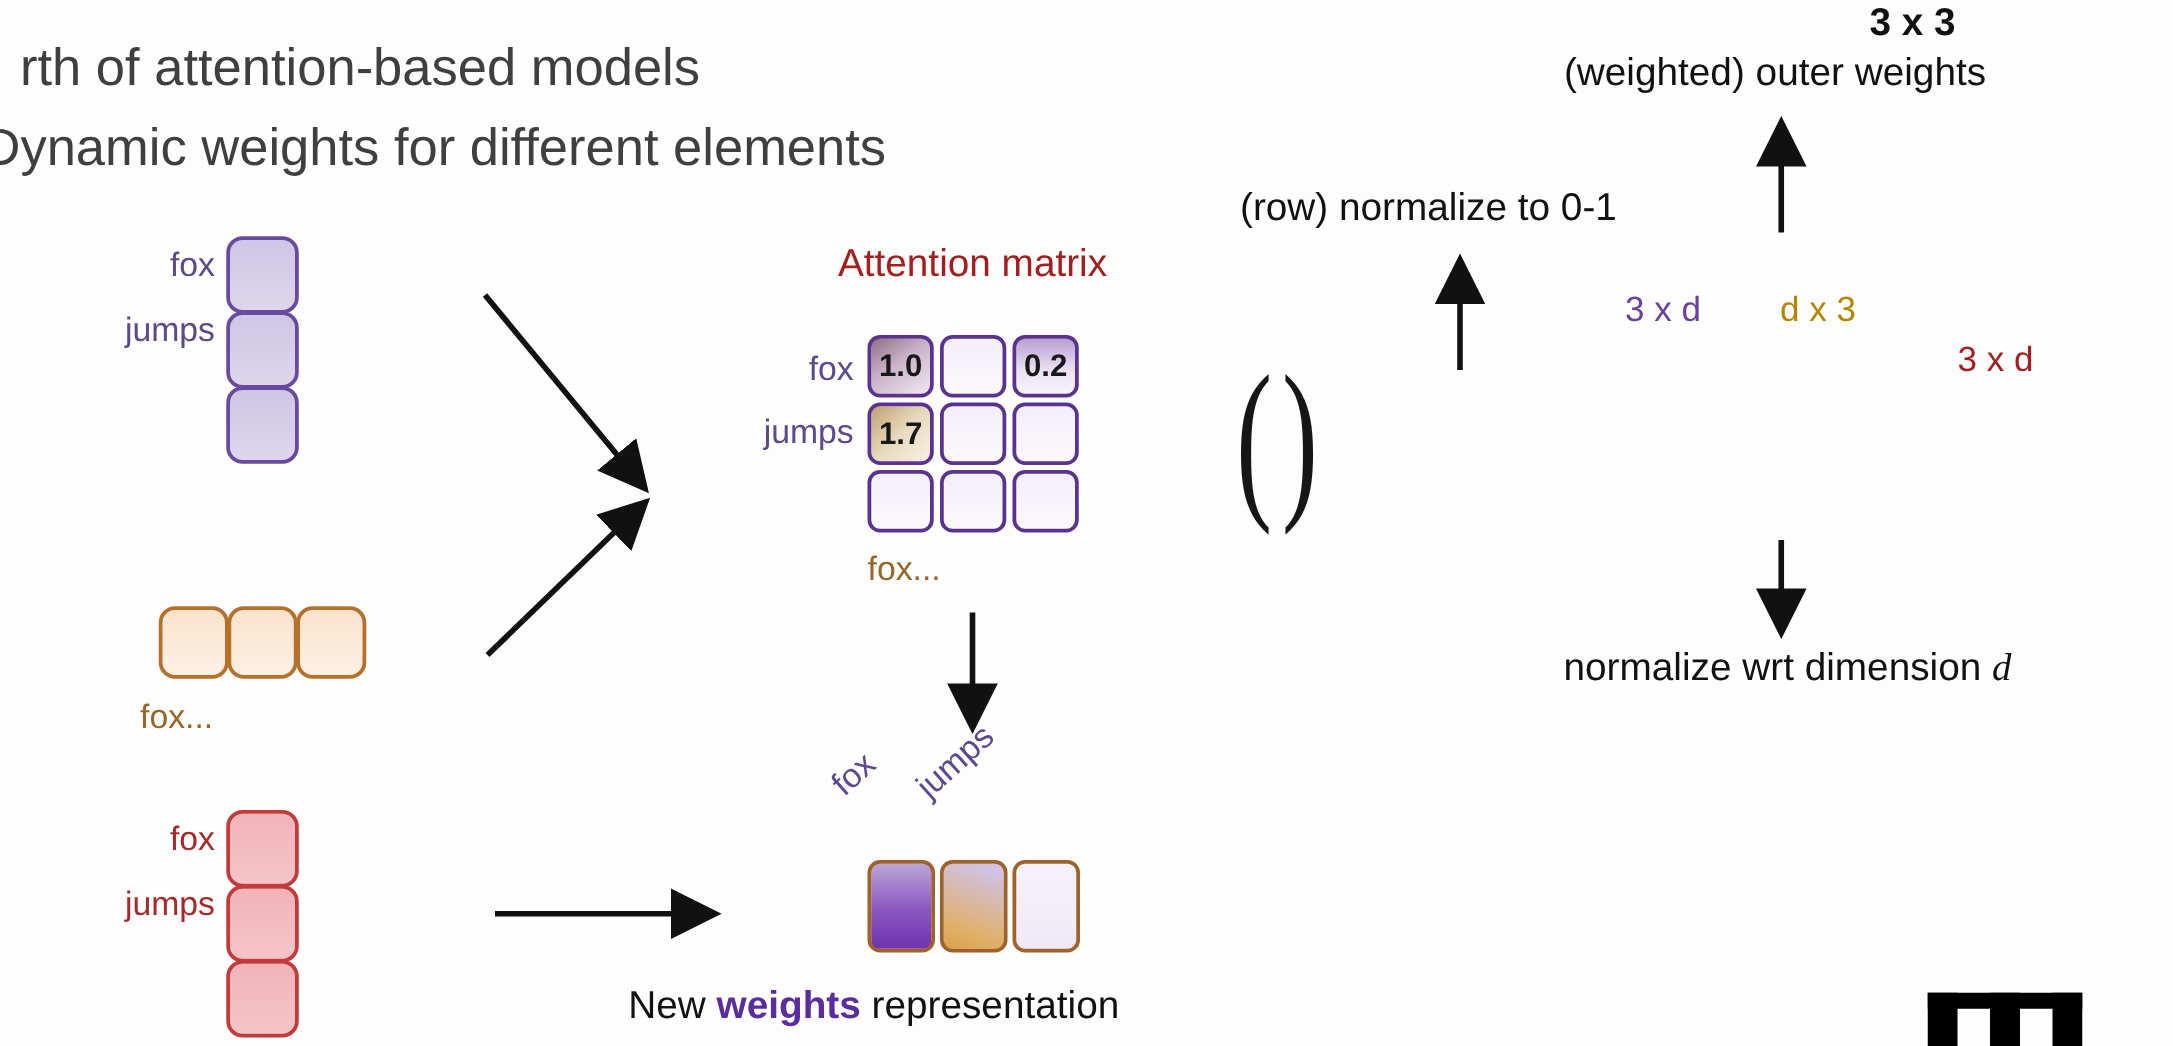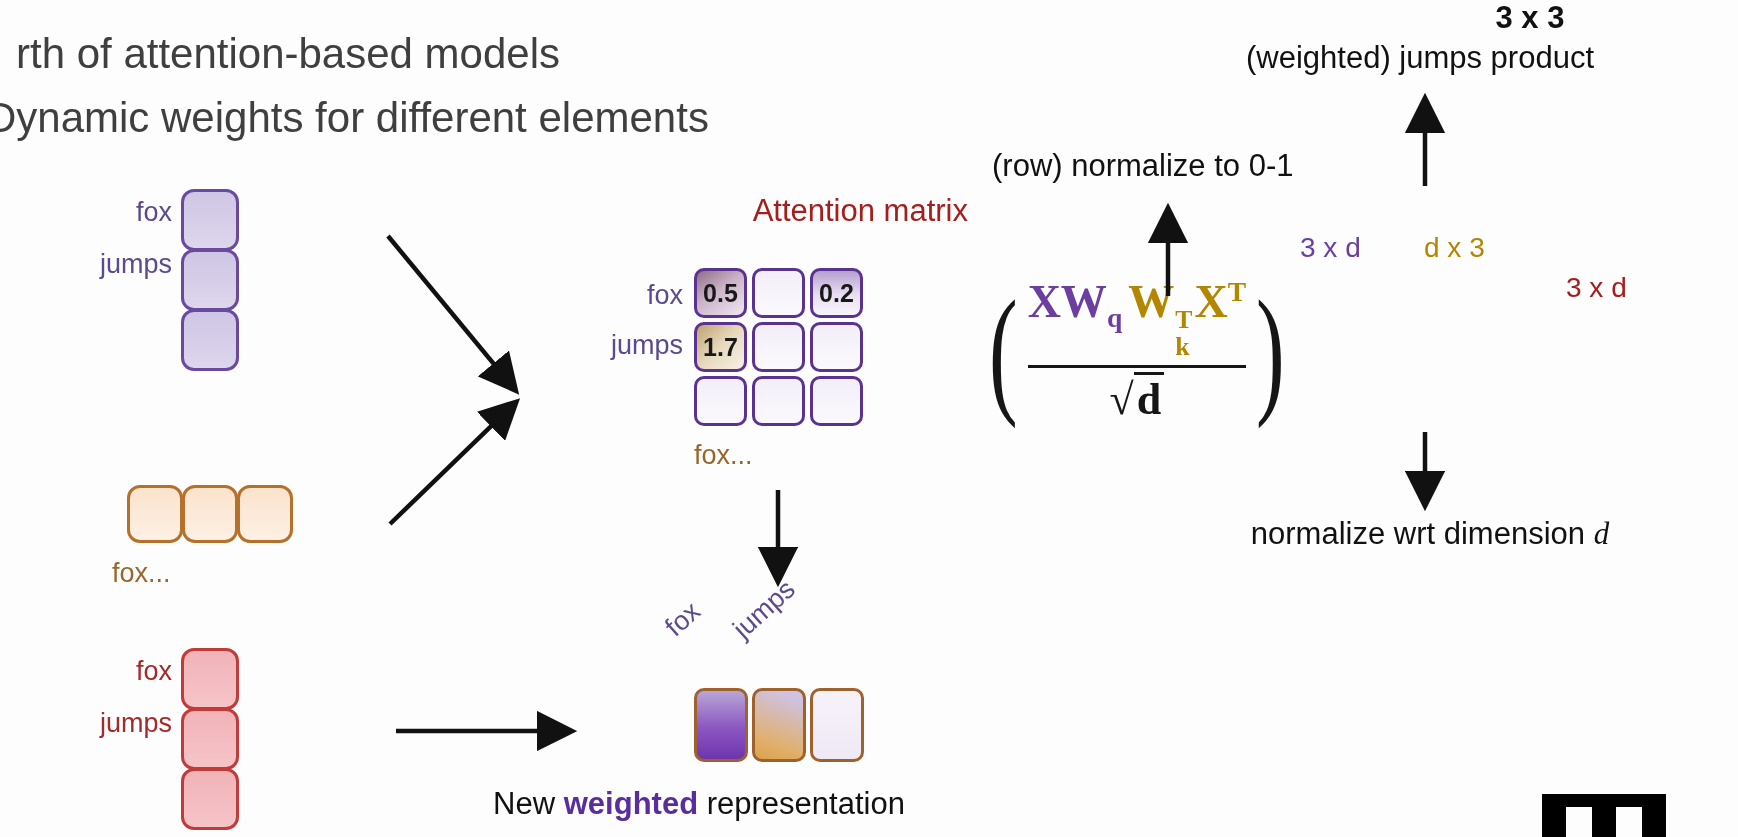--- a/index.html
+++ b/index.html
@@ -19,21 +19,21 @@
   .sq.orange { border-color:#b5712a; background:linear-gradient(180deg,#fbe3cd,#fdf0e3); }
   .sq.red    { border-color:#c23b3b; background:linear-gradient(180deg,#f0b3b8,#f6c4c8); }
 
   .tok-label { position:absolute; font-size:27px; white-space:nowrap; }
   .tok-label.right { text-align:right; width:112px; left:60px; }
   .lab-purple { color:var(--label-purple,#5c4a8c); }
   .lab-red    { color:var(--label-red,#a52a2a); }
   .lab-brown  { color:#97672a; }
 
   
-  .matrix-title { font-size:31px; font-weight:500; color:var(--dark-red,#a51d1d); text-align:right; width:380px; }
+  .matrix-title { font-size:31px; font-weight:500; color:var(--dark-red,#a51d1d); text-align:center; width:380px; }
   .cell {
     position:absolute; width:53px; height:50px; border:3px solid #5a3390; border-radius:10px;
     background:linear-gradient(180deg,#f3eef8,#fbf9fd);
     display:flex; align-items:center; justify-content:center;
     font-size:25px; font-weight:700; color:#181818;
   }
   .cell.c00 { background:linear-gradient(145deg,#8f6f86 0%,#cbb3c9 45%,#f0e8f0 100%); }
   .cell.c02 { background:linear-gradient(180deg,#b79fd0 0%,#e9dff2 55%,#f8f4fb 100%); }
   .cell.c10 { background:linear-gradient(135deg,#bfa271 0%,#e7d9bd 50%,#f7f1e6 100%); }
 
@@ -105,68 +105,57 @@
   <div class="sq red" style="left:181px; top:648px; width:58px; height:62px;"></div>
   <div class="sq red" style="left:181px; top:708px; width:58px; height:62px;"></div>
   <div class="sq red" style="left:181px; top:768px; width:58px; height:62px;"></div>
 </div>
 
 <div>
   <div class="abs matrix-title" style="left:588px; top:193px;">Attention matrix</div>
   <div class="tok-label lab-purple" style="left:545px; top:280px; width:138px; text-align:right;">fox</div>
   <div class="tok-label lab-purple" style="left:545px; top:330px; width:138px; text-align:right;">jumps</div>
 
-  <div class="cell c00" style="left:694px; top:268px;">0.5</div>
+  <div class="cell c00" style="left:694px; top:268px;">1.0</div>
   <div class="cell" style="left:752px; top:268px;"></div>
   <div class="cell c02" style="left:810px; top:268px;">0.2</div>
   <div class="cell c10" style="left:694px; top:322px;">1.7</div>
   <div class="cell" style="left:752px; top:322px;"></div>
   <div class="cell" style="left:810px; top:322px;"></div>
   <div class="cell" style="left:694px; top:376px;"></div>
   <div class="cell" style="left:752px; top:376px;"></div>
   <div class="cell" style="left:810px; top:376px;"></div>
 
   <div class="tok-label lab-brown" style="left:694px; top:440px;">fox...</div>
 </div>
 
 <div>
   <div class="rot-label" style="left:680px; top:612px;">fox</div>
   <div class="rot-label" style="left:748px; top:614px;">jumps</div>
   <div class="rep-sq rep1" style="left:694px; top:688px;"></div>
   <div class="rep-sq rep2" style="left:752px; top:688px;"></div>
   <div class="rep-sq rep3" style="left:810px; top:688px;"></div>
   <div class="abs caption" style="left:469px; top:786px;">
-    <span>New </span><span class="hl">weighted</span><span> representation</span>
+    <span>New </span><span class="hl">weights</span><span> representation</span>
   </div>
 </div>
 
 <div class="abs ann center" style="left:1470px; top:0px; width:120px;font-weight:bold;">3 x 3</div>
-<div class="abs ann center" style="left:1190px; top:40px; width:460px;">(weighted) jumps product</div>
+<div class="abs ann center" style="left:1190px; top:40px; width:460px;">(weighted) outer weights</div>
 <div class="abs ann" style="left:992px; top:148px;">(row) normalize to 0-1</div>
 <div class="abs ann center" style="left:1195px; top:516px; width:470px;">
   <span>normalize wrt dimension </span><span class="ital">d</span>
 </div>
 
 <div class="dim purple" style="left:1300px; top:232px;">3 x d</div>
 <div class="dim gold" style="left:1424px; top:232px;">d x 3</div>
 <div class="dim red" style="left:1566px; top:272px;">3 x d</div>
 
 <div class="abs formula" style="left:985px; top:262px; height:176px;">
   <span class="paren">(</span>
-  <span class="frac">
-    <span class="num">
-      <span class="fq"><span>XW</span><sub>q</sub></span>
-        <span class="fk"><span>W</span><span class="supsub">
-            <span>T</span>
-            <span>k</span>
-          </span><span>X</span><sup>T</sup></span>
-    </span>
-    <span class="bar"></span>
-    <span class="den"><span>√</span><span class="rad-arg">d</span></span>
-  </span>
   <span class="paren">)</span>
 </div>
 
 <svg class="arrows" width="1738" height="837" viewBox="0 0 1738 837">
   <defs>
     <marker id="ah" markerWidth="9" markerHeight="9" refX="6.5" refY="4.5" orient="auto">
       <path d="M0,0 L9,4.5 L0,9 Z" fill="#111"></path>
     </marker>
   </defs>
   <line x1="388" y1="236" x2="512" y2="386" stroke="#111" stroke-width="4.5" marker-end="url(#ah)"></line>

